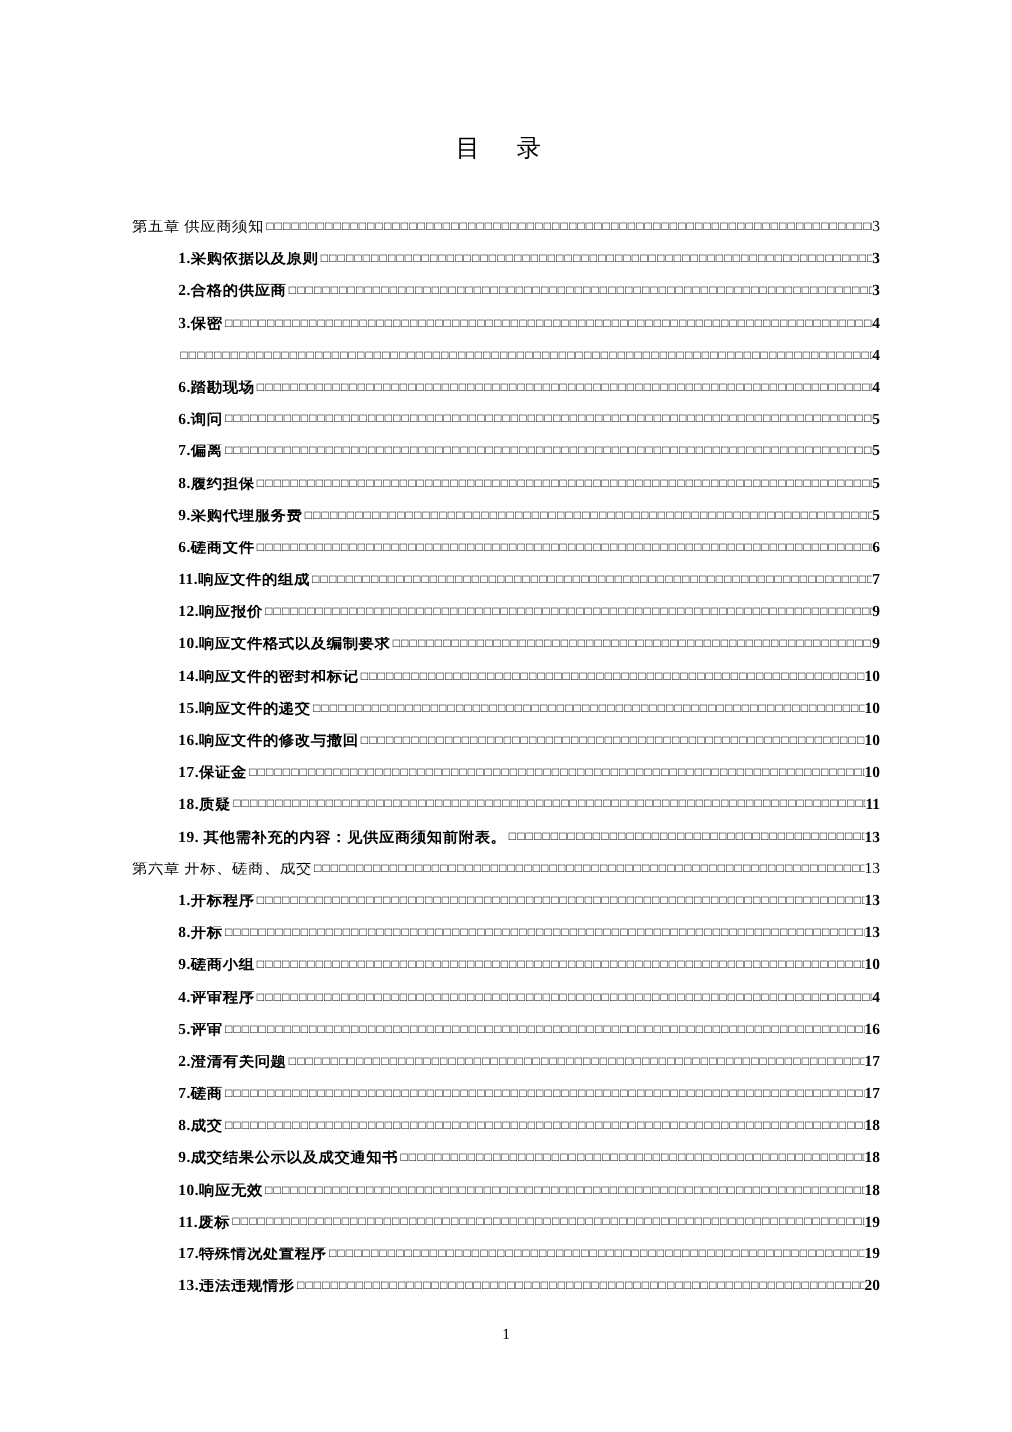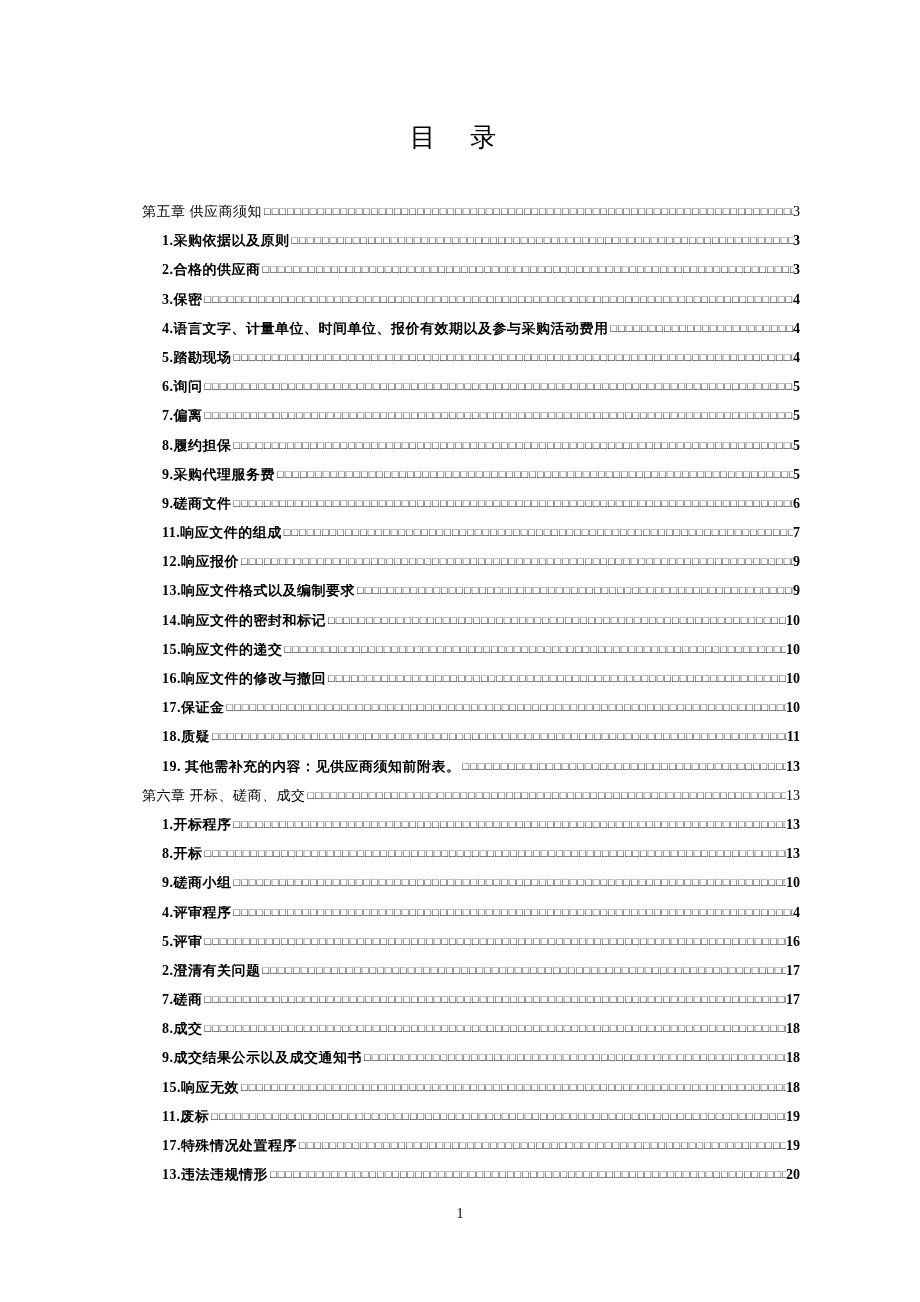--- a/index.html
+++ b/index.html
@@ -12,40 +12,39 @@
       font-family: "SimSun", "宋体", serif;
       width: 920px;
       height: 1302px;
       position: relative;
     }
     .page {
       padding: 120px 120px 0 120px;
     }
     .title {
       text-align: center;
-      font-size: 26px;
+      font-size: 22px;
       letter-spacing: 14px;
       margin-bottom: 50px;
       font-weight: normal;
     }
     .toc {
       font-size: 14px;
       line-height: 1;
     }
     .toc-entry {
       display: flex;
       align-items: baseline;
       white-space: nowrap;
       overflow: hidden;
       margin-bottom: 13.2px;
       height: 16px;
     }
     .toc-entry.level-0 {
       padding-left: 0;
-      margin-left: 22px;
     }
     .toc-entry.level-1 {
       padding-left: 42px;
       font-weight: bold;
     }
     .toc-label {
       flex: 0 0 auto;
       letter-spacing: 0.5px;
     }
     .toc-leader {
@@ -89,26 +88,25 @@
         <span class="toc-label">2.合格的供应商</span>
         <span class="toc-leader">□□□□□□□□□□□□□□□□□□□□□□□□□□□□□□□□□□□□□□□□□□□□□□□□□□□□□□□□□□□□□□□□□□□□□□□□□□□□□□□□□□□□□□□□□□□□□□□□□□□□□□□□□□□□□□□□□□□□□□□□□□□□□□□□□□□□□□□□□□□□□□□□□□□□□□□□□□□□□□□□□□□□□□□□□□□□□□□□□□□□□□□□□□□□□□□□□□□□□□□□</span>
         <span class="toc-page">3</span>
       </div>
       <div class="toc-entry level-1">
         <span class="toc-label">3.保密</span>
         <span class="toc-leader">□□□□□□□□□□□□□□□□□□□□□□□□□□□□□□□□□□□□□□□□□□□□□□□□□□□□□□□□□□□□□□□□□□□□□□□□□□□□□□□□□□□□□□□□□□□□□□□□□□□□□□□□□□□□□□□□□□□□□□□□□□□□□□□□□□□□□□□□□□□□□□□□□□□□□□□□□□□□□□□□□□□□□□□□□□□□□□□□□□□□□□□□□□□□□□□□□□□□□□□□</span>
         <span class="toc-page">4</span>
       </div>
       <div class="toc-entry level-1">
-        <span class="toc-label">4.语言文字、计量单位、时间单位、报价有效期以及参与采购活动费用</span>
-        <span class="toc-leader">□□□□□□□□□□□□□□□□□□□□□□□□□□□□□□□□□□□□□□□□□□□□□□□□□□□□□□□□□□□□□□□□□□□□□□□□□□□□□□□□□□□□□□□□□□□□□□□□□□□□□□□□□□□□□□□□□□□□□□□□□□□□□□□□□□□□□□□□□□□□□□□□□□□□□□□□□□□□□□□□□□□□□□□□□□□□□□□□□□□□□□□□□□□□□□□□□□□□□□□□</span>
-        <span class="toc-page">4</span>
-      </div>
-      <div class="toc-entry level-1">
-        <span class="toc-label">5.踏勘现场</span>
+        <span class="toc-leader">□□□□□□□□□□□□□□□□□□□□□□□□□□□□□□□□□□□□□□□□□□□□□□□□□□□□□□□□□□□□□□□□□□□□□□□□□□□□□□□□□□□□□□□□□□□□□□□□□□□□□□□□□□□□□□□□□□□□□□□□□□□□□□□□□□□□□□□□□□□□□□□□□□□□□□□□□□□□□□□□□□□□□□□□□□□□□□□□□□□□□□□□□□□□□□□□□□□□□□□□</span>
+        <span class="toc-page">4</span>
+      </div>
+      <div class="toc-entry level-1">
+        <span class="toc-label">6.踏勘现场</span>
         <span class="toc-leader">□□□□□□□□□□□□□□□□□□□□□□□□□□□□□□□□□□□□□□□□□□□□□□□□□□□□□□□□□□□□□□□□□□□□□□□□□□□□□□□□□□□□□□□□□□□□□□□□□□□□□□□□□□□□□□□□□□□□□□□□□□□□□□□□□□□□□□□□□□□□□□□□□□□□□□□□□□□□□□□□□□□□□□□□□□□□□□□□□□□□□□□□□□□□□□□□□□□□□□□□</span>
         <span class="toc-page">4</span>
       </div>
       <div class="toc-entry level-1">
         <span class="toc-label">6.询问</span>
         <span class="toc-leader">□□□□□□□□□□□□□□□□□□□□□□□□□□□□□□□□□□□□□□□□□□□□□□□□□□□□□□□□□□□□□□□□□□□□□□□□□□□□□□□□□□□□□□□□□□□□□□□□□□□□□□□□□□□□□□□□□□□□□□□□□□□□□□□□□□□□□□□□□□□□□□□□□□□□□□□□□□□□□□□□□□□□□□□□□□□□□□□□□□□□□□□□□□□□□□□□□□□□□□□□</span>
         <span class="toc-page">5</span>
       </div>
       <div class="toc-entry level-1">
         <span class="toc-label">7.偏离</span>
@@ -119,36 +117,36 @@
         <span class="toc-label">8.履约担保</span>
         <span class="toc-leader">□□□□□□□□□□□□□□□□□□□□□□□□□□□□□□□□□□□□□□□□□□□□□□□□□□□□□□□□□□□□□□□□□□□□□□□□□□□□□□□□□□□□□□□□□□□□□□□□□□□□□□□□□□□□□□□□□□□□□□□□□□□□□□□□□□□□□□□□□□□□□□□□□□□□□□□□□□□□□□□□□□□□□□□□□□□□□□□□□□□□□□□□□□□□□□□□□□□□□□□□</span>
         <span class="toc-page">5</span>
       </div>
       <div class="toc-entry level-1">
         <span class="toc-label">9.采购代理服务费</span>
         <span class="toc-leader">□□□□□□□□□□□□□□□□□□□□□□□□□□□□□□□□□□□□□□□□□□□□□□□□□□□□□□□□□□□□□□□□□□□□□□□□□□□□□□□□□□□□□□□□□□□□□□□□□□□□□□□□□□□□□□□□□□□□□□□□□□□□□□□□□□□□□□□□□□□□□□□□□□□□□□□□□□□□□□□□□□□□□□□□□□□□□□□□□□□□□□□□□□□□□□□□□□□□□□□□</span>
         <span class="toc-page">5</span>
       </div>
       <div class="toc-entry level-1">
-        <span class="toc-label">9.磋商文件</span>
+        <span class="toc-label">6.磋商文件</span>
         <span class="toc-leader">□□□□□□□□□□□□□□□□□□□□□□□□□□□□□□□□□□□□□□□□□□□□□□□□□□□□□□□□□□□□□□□□□□□□□□□□□□□□□□□□□□□□□□□□□□□□□□□□□□□□□□□□□□□□□□□□□□□□□□□□□□□□□□□□□□□□□□□□□□□□□□□□□□□□□□□□□□□□□□□□□□□□□□□□□□□□□□□□□□□□□□□□□□□□□□□□□□□□□□□□</span>
         <span class="toc-page">6</span>
       </div>
       <div class="toc-entry level-1">
         <span class="toc-label">11.响应文件的组成</span>
         <span class="toc-leader">□□□□□□□□□□□□□□□□□□□□□□□□□□□□□□□□□□□□□□□□□□□□□□□□□□□□□□□□□□□□□□□□□□□□□□□□□□□□□□□□□□□□□□□□□□□□□□□□□□□□□□□□□□□□□□□□□□□□□□□□□□□□□□□□□□□□□□□□□□□□□□□□□□□□□□□□□□□□□□□□□□□□□□□□□□□□□□□□□□□□□□□□□□□□□□□□□□□□□□□□</span>
         <span class="toc-page">7</span>
       </div>
       <div class="toc-entry level-1">
         <span class="toc-label">12.响应报价</span>
         <span class="toc-leader">□□□□□□□□□□□□□□□□□□□□□□□□□□□□□□□□□□□□□□□□□□□□□□□□□□□□□□□□□□□□□□□□□□□□□□□□□□□□□□□□□□□□□□□□□□□□□□□□□□□□□□□□□□□□□□□□□□□□□□□□□□□□□□□□□□□□□□□□□□□□□□□□□□□□□□□□□□□□□□□□□□□□□□□□□□□□□□□□□□□□□□□□□□□□□□□□□□□□□□□□</span>
         <span class="toc-page">9</span>
       </div>
       <div class="toc-entry level-1">
-        <span class="toc-label">13.响应文件格式以及编制要求</span>
+        <span class="toc-label">10.响应文件格式以及编制要求</span>
         <span class="toc-leader">□□□□□□□□□□□□□□□□□□□□□□□□□□□□□□□□□□□□□□□□□□□□□□□□□□□□□□□□□□□□□□□□□□□□□□□□□□□□□□□□□□□□□□□□□□□□□□□□□□□□□□□□□□□□□□□□□□□□□□□□□□□□□□□□□□□□□□□□□□□□□□□□□□□□□□□□□□□□□□□□□□□□□□□□□□□□□□□□□□□□□□□□□□□□□□□□□□□□□□□□</span>
         <span class="toc-page">9</span>
       </div>
       <div class="toc-entry level-1">
         <span class="toc-label">14.响应文件的密封和标记</span>
         <span class="toc-leader">□□□□□□□□□□□□□□□□□□□□□□□□□□□□□□□□□□□□□□□□□□□□□□□□□□□□□□□□□□□□□□□□□□□□□□□□□□□□□□□□□□□□□□□□□□□□□□□□□□□□□□□□□□□□□□□□□□□□□□□□□□□□□□□□□□□□□□□□□□□□□□□□□□□□□□□□□□□□□□□□□□□□□□□□□□□□□□□□□□□□□□□□□□□□□□□□□□□□□□□□</span>
         <span class="toc-page">10</span>
       </div>
       <div class="toc-entry level-1">
         <span class="toc-label">15.响应文件的递交</span>
@@ -219,21 +217,21 @@
         <span class="toc-label">8.成交</span>
         <span class="toc-leader">□□□□□□□□□□□□□□□□□□□□□□□□□□□□□□□□□□□□□□□□□□□□□□□□□□□□□□□□□□□□□□□□□□□□□□□□□□□□□□□□□□□□□□□□□□□□□□□□□□□□□□□□□□□□□□□□□□□□□□□□□□□□□□□□□□□□□□□□□□□□□□□□□□□□□□□□□□□□□□□□□□□□□□□□□□□□□□□□□□□□□□□□□□□□□□□□□□□□□□□□</span>
         <span class="toc-page">18</span>
       </div>
       <div class="toc-entry level-1">
         <span class="toc-label">9.成交结果公示以及成交通知书</span>
         <span class="toc-leader">□□□□□□□□□□□□□□□□□□□□□□□□□□□□□□□□□□□□□□□□□□□□□□□□□□□□□□□□□□□□□□□□□□□□□□□□□□□□□□□□□□□□□□□□□□□□□□□□□□□□□□□□□□□□□□□□□□□□□□□□□□□□□□□□□□□□□□□□□□□□□□□□□□□□□□□□□□□□□□□□□□□□□□□□□□□□□□□□□□□□□□□□□□□□□□□□□□□□□□□□</span>
         <span class="toc-page">18</span>
       </div>
       <div class="toc-entry level-1">
-        <span class="toc-label">15.响应无效</span>
+        <span class="toc-label">10.响应无效</span>
         <span class="toc-leader">□□□□□□□□□□□□□□□□□□□□□□□□□□□□□□□□□□□□□□□□□□□□□□□□□□□□□□□□□□□□□□□□□□□□□□□□□□□□□□□□□□□□□□□□□□□□□□□□□□□□□□□□□□□□□□□□□□□□□□□□□□□□□□□□□□□□□□□□□□□□□□□□□□□□□□□□□□□□□□□□□□□□□□□□□□□□□□□□□□□□□□□□□□□□□□□□□□□□□□□□</span>
         <span class="toc-page">18</span>
       </div>
       <div class="toc-entry level-1">
         <span class="toc-label">11.废标</span>
         <span class="toc-leader">□□□□□□□□□□□□□□□□□□□□□□□□□□□□□□□□□□□□□□□□□□□□□□□□□□□□□□□□□□□□□□□□□□□□□□□□□□□□□□□□□□□□□□□□□□□□□□□□□□□□□□□□□□□□□□□□□□□□□□□□□□□□□□□□□□□□□□□□□□□□□□□□□□□□□□□□□□□□□□□□□□□□□□□□□□□□□□□□□□□□□□□□□□□□□□□□□□□□□□□□</span>
         <span class="toc-page">19</span>
       </div>
       <div class="toc-entry level-1">
         <span class="toc-label">17.特殊情况处置程序</span>

